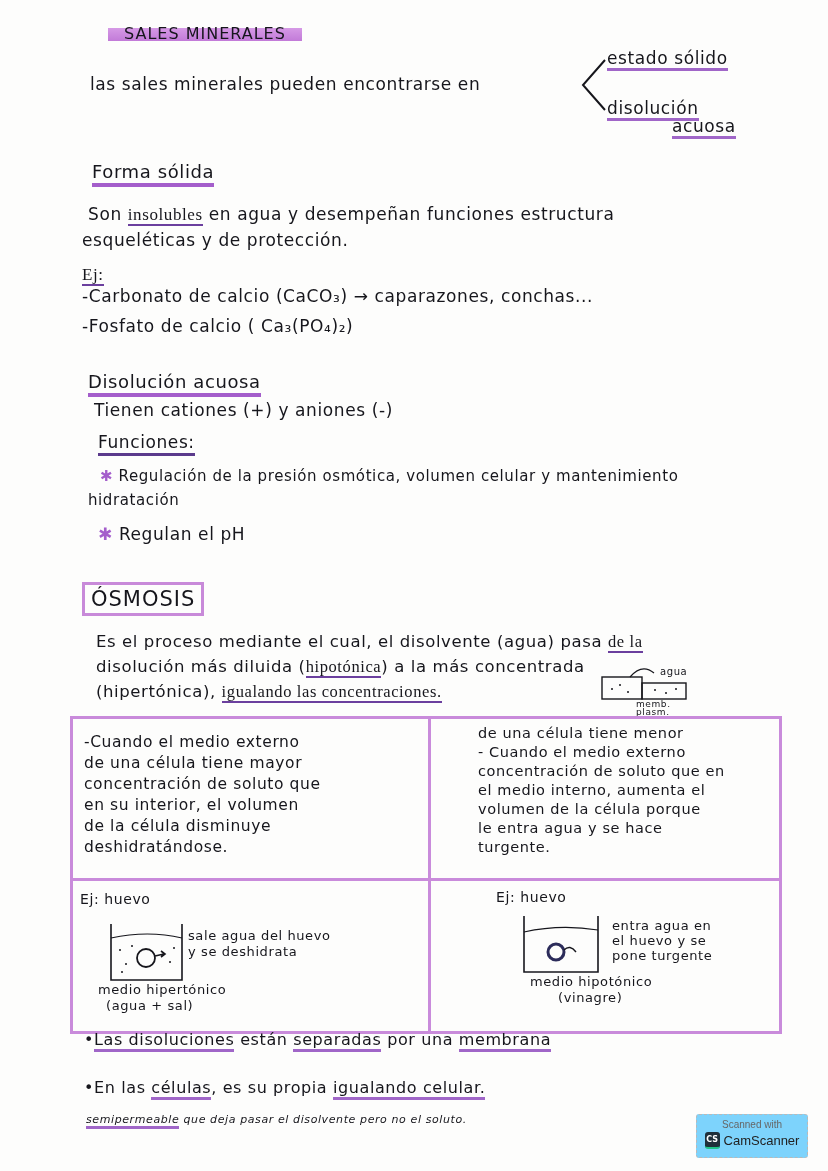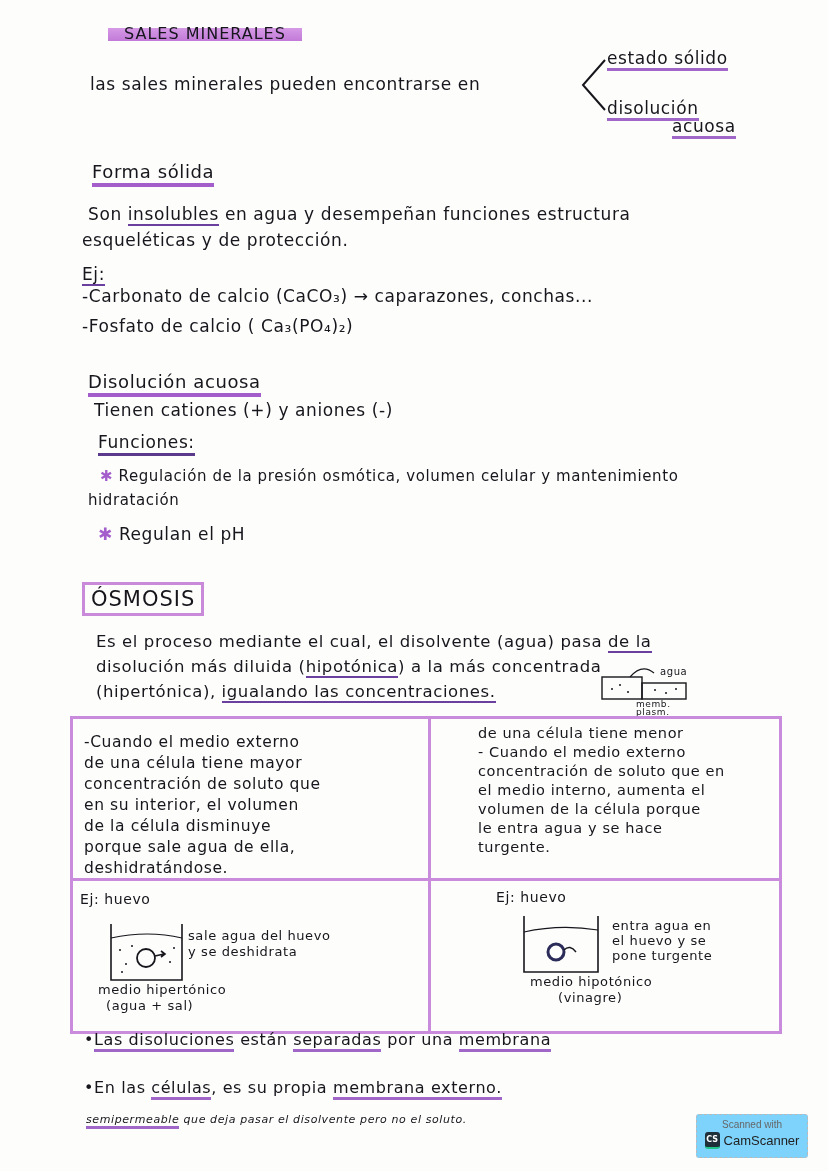--- a/index.html
+++ b/index.html
@@ -2,21 +2,21 @@
 <html><head>
 <meta charset="utf-8">
 <style>
   html,body{margin:0;padding:0;}
   body{width:828px;height:1171px;background:#fdfdfc;position:relative;overflow:hidden;
        font-family:"DejaVu Sans",sans-serif;color:#1a1a22;}
   .abs{position:absolute;}
   .hand{font-family:"DejaVu Sans",sans-serif;font-size:17px;letter-spacing:0.6px;line-height:24px;color:#16161c;white-space:nowrap;}
   .hl{background:linear-gradient(to bottom,transparent 20%,#d69ae6 20%,#c27ad8 90%,transparent 90%);padding:0 16px;}
   .ul{border-bottom:3px solid #a066c8;}
-  .ul-thin{border-bottom:2px solid #6b3f9e;}
+  .ul-thin{border-bottom:2px solid #6b3f9e;font-family:Liberation Serif, serif;}
   .title{font-size:16px;letter-spacing:1px;}
   .heading-ul{border-bottom:4px solid #a45ecb;padding-bottom:1px;}
   .box-title{border:3px solid #c88ad9;padding:2px 6px;font-size:21px;letter-spacing:1px;}
   .grid{border:3px solid #c98bdb;}
   .vline{width:3px;background:#c98bdb;}
   .hline{height:3px;background:#c98bdb;}
   .small{font-size:14px;line-height:18px;}
   .tiny{font-size:9px;line-height:9px;}
   .cs-badge{border:1px dashed #b9b9b9;border-radius:3px;background:#7dd3fc;width:110px;height:42px;}
   .cs-logo{width:15px;height:15px;background:#1f2f3a;border-radius:3px;color:#fff;font-size:8px;font-weight:bold;
@@ -102,21 +102,20 @@
 <div class="abs grid" style="left:70px;top:716px;width:706px;height:312px;"></div>
 <div class="abs vline" style="left:428px;top:716px;height:315px;"></div>
 <div class="abs hline" style="left:70px;top:878px;width:709px;"></div>
 
 <div class="abs hand small" style="left:84px;top:732px;font-size:15.5px;line-height:21px;">
   <div>-Cuando el medio externo</div>
   <div>de una célula tiene mayor</div>
   <div>concentración de soluto que</div>
   <div>en su interior, el volumen</div>
   <div>de la célula disminuye</div>
-  <div>porque sale agua de ella,</div>
   <div>deshidratándose.</div>
 </div>
 
 <div class="abs hand small" style="left:478px;top:724px;font-size:14.5px;line-height:19px;">
   <div>de una célula tiene menor</div>
   <div>- Cuando el medio externo</div>
   <div>concentración de soluto que en</div>
   <div>el medio interno, aumenta el</div>
   <div>volumen de la célula porque</div>
   <div>le entra agua y se hace</div>
@@ -162,21 +161,21 @@
   <div style="padding-left:28px;">(vinagre)</div>
 </div>
 
 <div class="abs hand" style="left:84px;top:1028px;font-size:16px;">
   <span>•</span><span class="ul">Las disoluciones</span><span> están </span><span class="ul">separadas</span><span> por una </span><span class="ul">membrana</span>
 </div>
 <div class="abs hand" style="left:86px;top:1108px;font-size:11px;font-style:italic;">
   <span class="ul">semipermeable</span><span> que deja pasar el disolvente pero no el soluto.</span>
 </div>
 <div class="abs hand" style="left:84px;top:1076px;font-size:16px;">
-  <span>•</span><span>En las </span><span class="ul">células</span><span>, es su propia </span><span class="ul">membrana externo.</span>
+  <span>•</span><span>En las </span><span class="ul">células</span><span>, es su propia </span><span class="ul">igualando celular.</span>
 </div>
 
 <div class="abs cs-badge" style="left:696px;top:1114px;">
   <div style="text-align:center;font-size:10px;color:#666;margin-top:4px;font-family:'Liberation Sans',sans-serif;">Scanned with</div>
   <div style="display:flex;align-items:center;justify-content:center;gap:4px;margin-top:2px;">
     <div class="cs-logo">CS</div>
     <div style="font-size:13px;color:#222;font-family:'Liberation Sans',sans-serif;">CamScanner</div>
   </div>
 </div>
 

